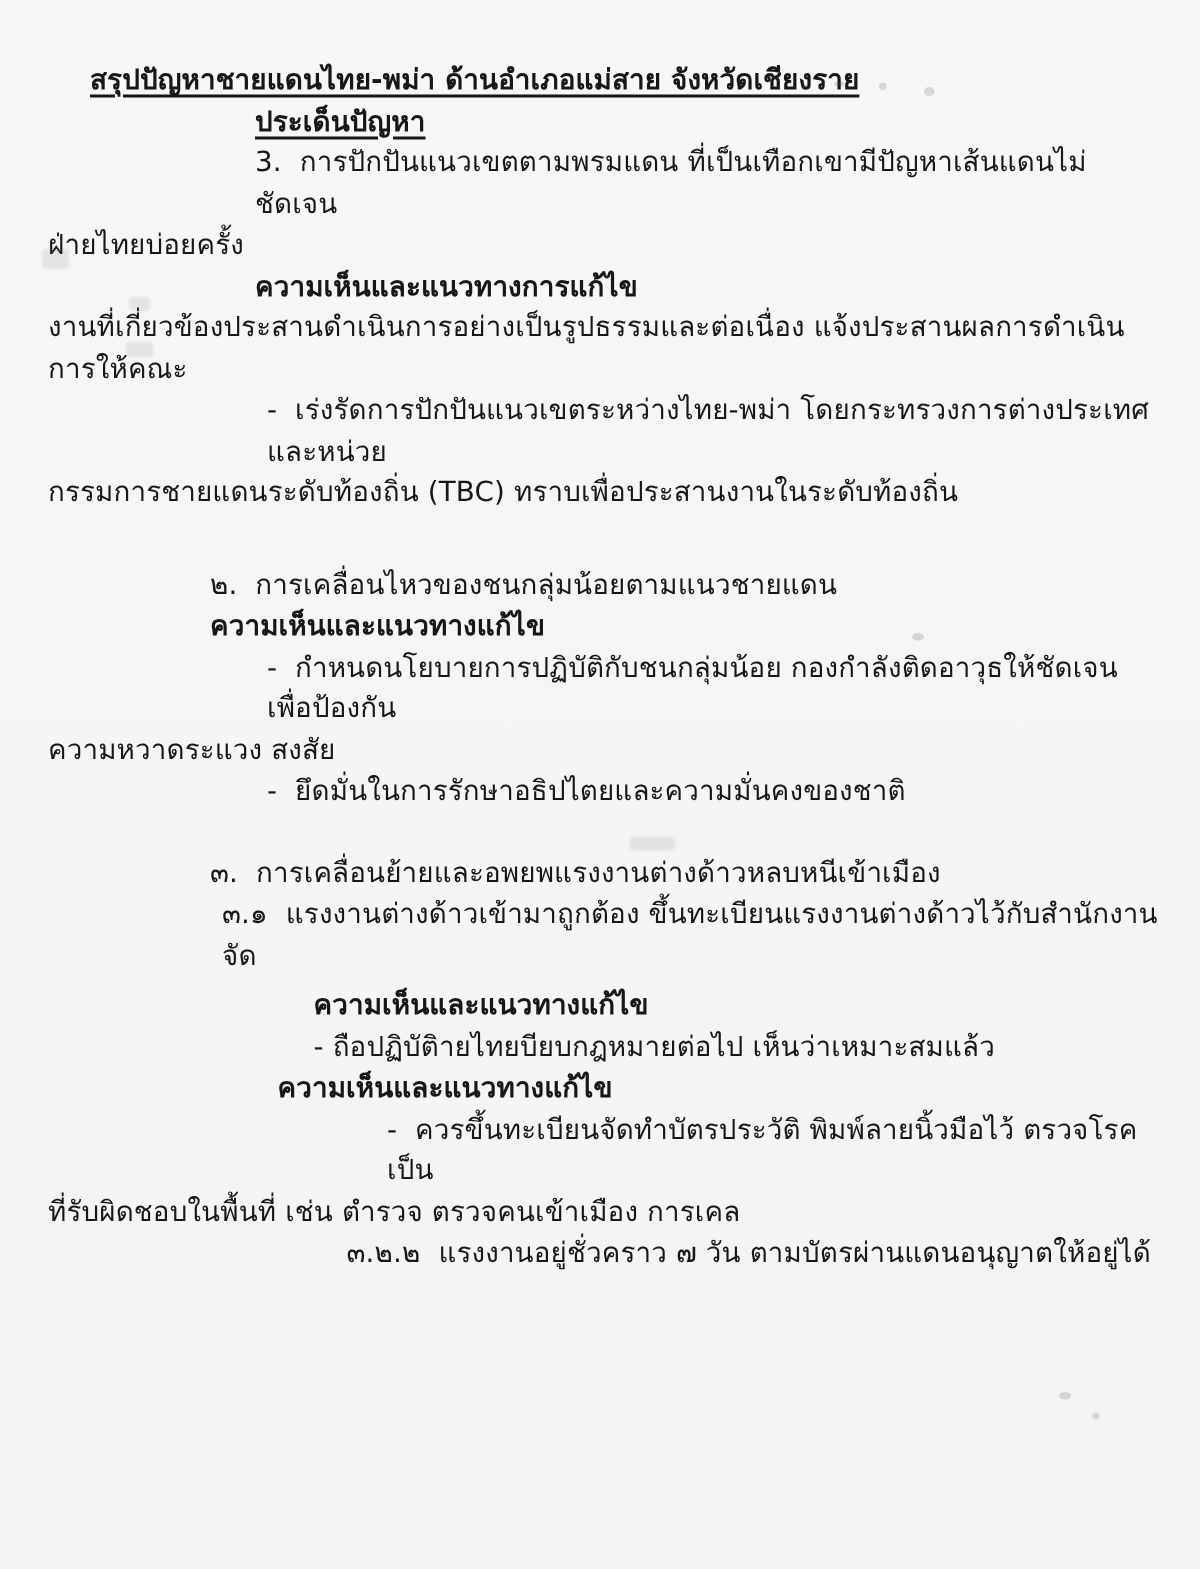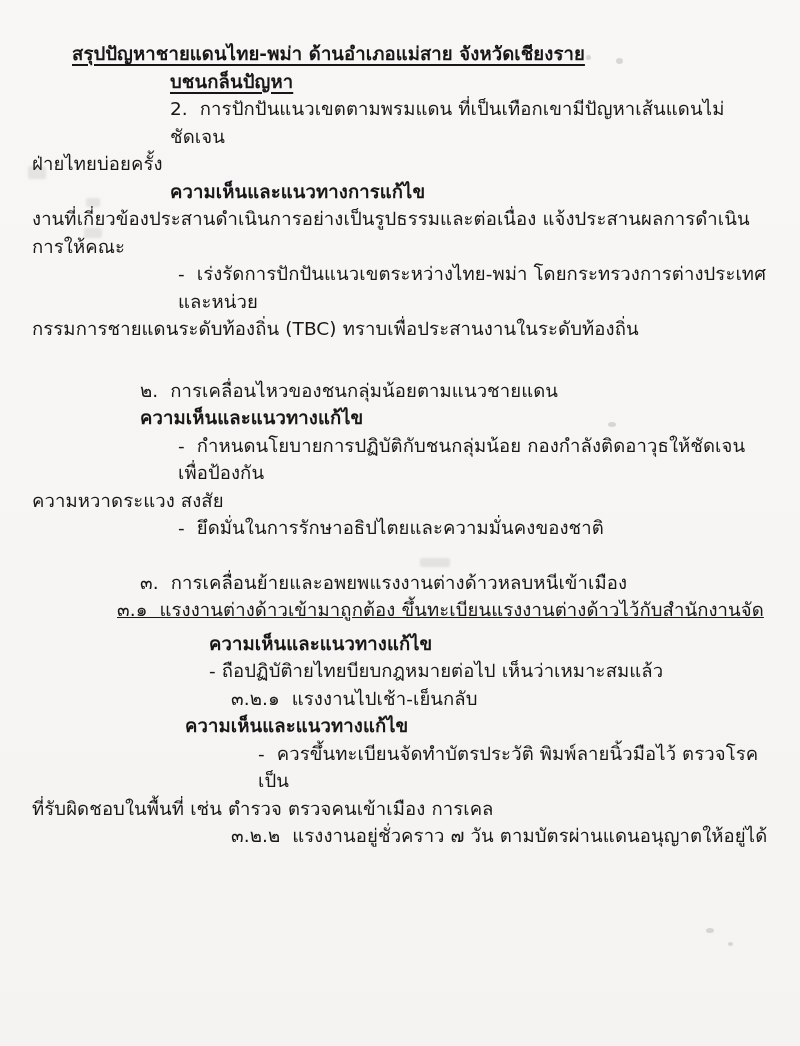--- a/index.html
+++ b/index.html
@@ -32,25 +32,25 @@
     color: #171717;
     letter-spacing: 0.1px;
   }
   .bold { font-weight: 700; }
   .underline {
     text-decoration: underline;
     text-decoration-thickness: 1.6px;
     text-underline-offset: 4px;
   }
   
-  .ind-t   { margin-left: 40px;  }
+  .ind-t   { margin-left: 28px;  }
   .ind-a   { margin-left: 138px; }
   .ind-b   { margin-left: 108px; }
   .ind-c   { margin-left: 146px; }
-  .ind-d   { margin-left: 85px; text-decoration: underline; }
+  .ind-d   { margin-left: 116px; }
   .ind-e   { margin-left: 177px; }
   .ind-f   { margin-left: 153px; }
   .ind-g   { margin-left: 199px; }
   .ind-h   { margin-left: 226px; }
   
   .gap-1  { margin-top: 34px; }
   .gap-2  { margin-top: 27px; }
   .gap-sm { margin-top: 6px;  }
   
   .speck {
@@ -67,41 +67,40 @@
     pointer-events: none;
   }
 </style>
 </head>
 <body>
 
 <div class="page">
 
   <p class="ln bold underline ind-t">สรุปปัญหาชายแดนไทย-พม่า ด้านอำเภอแม่สาย จังหวัดเชียงราย</p>
 
-  <p class="ln bold underline ind-a">บชนกล็นปัญหา</p>
+  <p class="ln bold underline ind-a">ประเด็นปัญหา</p>
 
-  <p class="ln ind-a">2.  การปักปันแนวเขตตามพรมแดน ที่เป็นเทือกเขามีปัญหาเส้นแดนไม่ชัดเจน</p>
+  <p class="ln ind-a">3.  การปักปันแนวเขตตามพรมแดน ที่เป็นเทือกเขามีปัญหาเส้นแดนไม่ชัดเจน</p>
   <p class="ln ind-0">ฝ่ายไทยบ่อยครั้ง</p>
   <p class="ln bold ind-a">ความเห็นและแนวทางการแก้ไข</p>
   <p class="ln ind-0">งานที่เกี่ยวข้องประสานดำเนินการอย่างเป็นรูปธรรมและต่อเนื่อง แจ้งประสานผลการดำเนินการให้คณะ</p>
   <p class="ln ind-c">-  เร่งรัดการปักปันแนวเขตระหว่างไทย-พม่า โดยกระทรวงการต่างประเทศ และหน่วย</p>
   <p class="ln ind-0">กรรมการชายแดนระดับท้องถิ่น (TBC) ทราบเพื่อประสานงานในระดับท้องถิ่น</p>
 
   <p class="ln ind-b gap-1">๒.  การเคลื่อนไหวของชนกลุ่มน้อยตามแนวชายแดน</p>
   <p class="ln bold ind-b">ความเห็นและแนวทางแก้ไข</p>
   <p class="ln ind-c">-  กำหนดนโยบายการปฏิบัติกับชนกลุ่มน้อย กองกำลังติดอาวุธให้ชัดเจนเพื่อป้องกัน</p>
   <p class="ln ind-0">ความหวาดระแวง สงสัย</p>
   <p class="ln ind-c">-  ยึดมั่นในการรักษาอธิปไตยและความมั่นคงของชาติ</p>
 
   <p class="ln ind-b gap-2">๓.  การเคลื่อนย้ายและอพยพแรงงานต่างด้าวหลบหนีเข้าเมือง</p>
   <p class="ln ind-d">๓.๑  แรงงานต่างด้าวเข้ามาถูกต้อง ขึ้นทะเบียนแรงงานต่างด้าวไว้กับสำนักงานจัด</p>
   <p class="ln bold ind-e gap-sm">ความเห็นและแนวทางแก้ไข</p>
   <p class="ln ind-e">- ถือปฏิบัติายไทยบียบกฎหมายต่อไป เห็นว่าเหมาะสมแล้ว</p>
 
-  <p class="ln ind-g">๓.๒.๑  แรงงานไปเช้า-เย็นกลับ</p>
   <p class="ln bold ind-f">ความเห็นและแนวทางแก้ไข</p>
   <p class="ln ind-h">-  ควรขึ้นทะเบียนจัดทำบัตรประวัติ พิมพ์ลายนิ้วมือไว้ ตรวจโรคเป็น</p>
   <p class="ln ind-0">ที่รับผิดชอบในพื้นที่ เช่น ตำรวจ ตรวจคนเข้าเมือง การเคล</p>
   <p class="ln ind-g">๓.๒.๒  แรงงานอยู่ชั่วคราว ๗ วัน ตามบัตรผ่านแดนอนุญาตให้อยู่ได้</p>
 
   <span class="speck" style="left:534px; top:56px;  width:5px;  height:4px;"></span>
   <span class="speck" style="left:556px; top:54px;  width:7px;  height:4px;"></span>
   <span class="speck" style="left:586px; top:55px;  width:5px;  height:5px;"></span>
   <span class="speck" style="left:616px; top:58px;  width:7px;  height:6px;"></span>
   <span class="smudge" style="left:28px;  top:166px; width:18px; height:13px;"></span>

